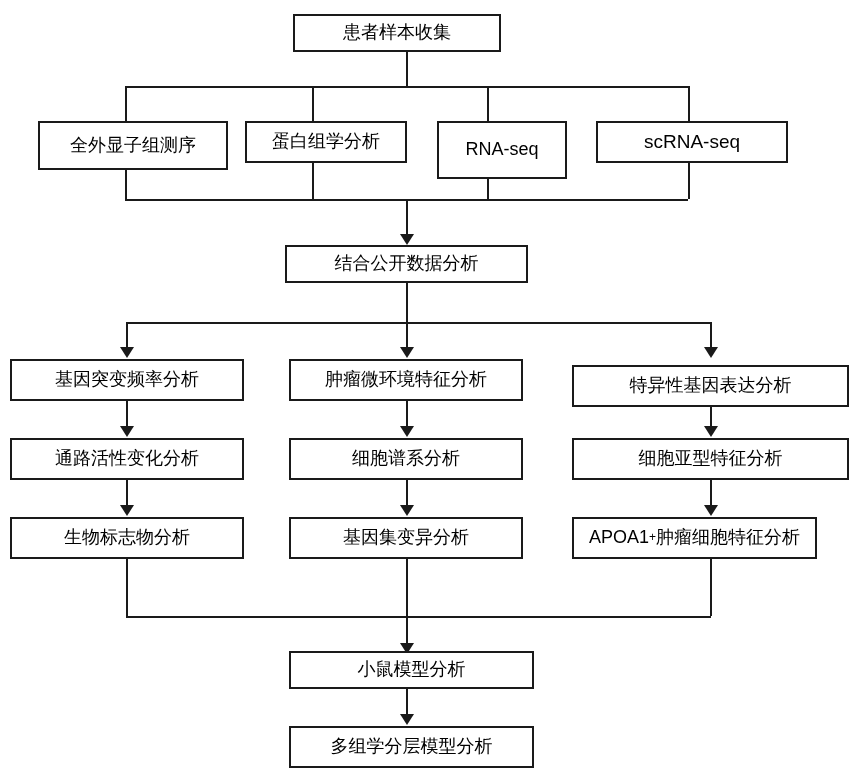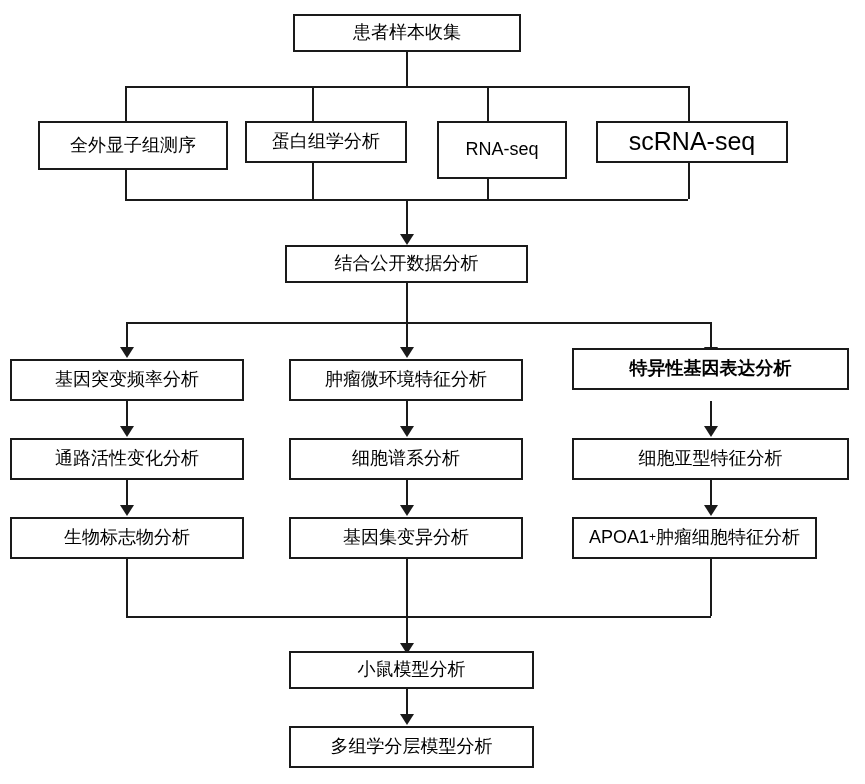--- a/index.html
+++ b/index.html
@@ -26,21 +26,21 @@
     align-items: center;
     justify-content: center;
     text-align: center;
     color: #000000;
     font-size: 18px;
     line-height: 1.1;
     white-space: nowrap;
     z-index: 3;
   }
   .node.big {
-    font-size: 25px;
+    font-size: 19px;
   }
   .line {
     position: absolute;
     background: #1a1a1a;
     z-index: 1;
   }
   .hline { height: 2px; }
   .vline { width: 2px; }
   .arrow {
     position: absolute;
@@ -54,21 +54,21 @@
   .sup {
     font-size: 12px;
     vertical-align: super;
   }
 </style>
 </head>
 <body>
 
 <div id="flow">
 
-  <div class="node" style="left:293px; top:14px; width:228px; height:38px;font-family:Liberation Serif, serif;">
+  <div class="node" style="left:293px; top:14px; width:208px; height:38px;font-family:Liberation Serif, serif;">
     <span>患者样本收集</span>
   </div>
 
   <div class="line vline" style="left:406px; top:52px; height:34px;"></div>
 
   <div class="line hline" style="left:125px; top:86px; width:563px;"></div>
 
   <div class="line vline" style="left:125px; top:86px; height:35px;"></div>
   <div class="line vline" style="left:312px; top:86px; height:35px;"></div>
   <div class="line vline" style="left:487px; top:86px; height:35px;"></div>
@@ -107,21 +107,21 @@
   <div class="arrow" style="left:120px; top:347px;"></div>
   <div class="arrow" style="left:400px; top:347px;"></div>
   <div class="arrow" style="left:704px; top:347px;"></div>
 
   <div class="node" style="left:10px; top:359px; width:234px; height:42px;">
     <span>基因突变频率分析</span>
   </div>
   <div class="node" style="left:289px; top:359px; width:234px; height:42px;text-align:center;">
     <span>肿瘤微环境特征分析</span>
   </div>
-  <div class="node" style="left:572px; top:348px; width:277px; height:42px;font-weight:bold;">
+  <div class="node" style="left:572px; top:365px; width:277px; height:42px;">
     <span>特异性基因表达分析</span>
   </div>
 
   <div class="line vline" style="left:126px; top:401px; height:30px;"></div>
   <div class="arrow" style="left:120px; top:426px;"></div>
   <div class="line vline" style="left:406px; top:401px; height:30px;"></div>
   <div class="arrow" style="left:400px; top:426px;"></div>
   <div class="line vline" style="left:710px; top:401px; height:30px;"></div>
   <div class="arrow" style="left:704px; top:426px;"></div>
 

